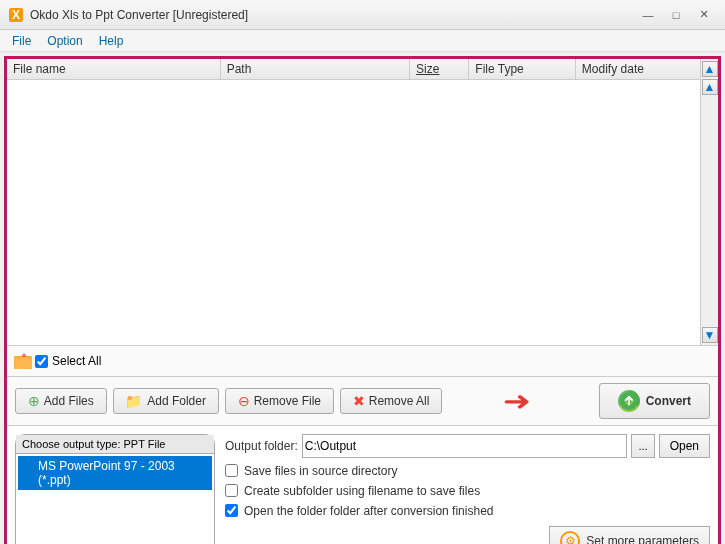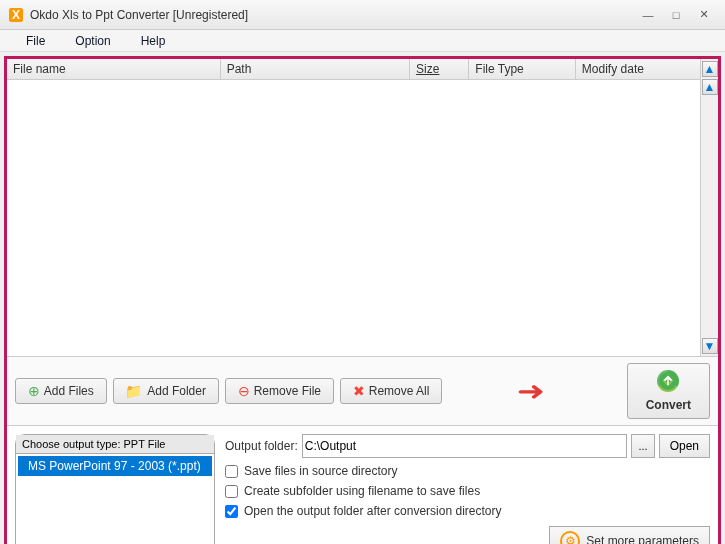--- a/index.html
+++ b/index.html
@@ -33,22 +33,21 @@
       background: #f5f5f5;
       height: 22px;
       display: flex;
       align-items: center;
       padding: 0 4px;
       border-bottom: 1px solid #ddd;
     }
     .menu-item {
       padding: 2px 8px;
       cursor: pointer;
-      color: #0f172a;
-      margin-left: 14px;
+      color: #0369a1;
     }
 
     .main-content {
       background: #ffffff;
       margin: 4px;
       border: 3px solid #be185d;
       height: 511px;
       display: flex;
       flex-direction: column;
     }
@@ -159,21 +158,20 @@
       display: flex; align-items: center; gap: 6px;
       padding: 6px 18px;
       border: 1px solid #aaa;
       border-radius: 3px;
       background: linear-gradient(to bottom, #f8f8f8, #e8e8e8);
       cursor: pointer;
       font-size: 13px;
       font-weight: bold;
       color: #333;
       margin-left: auto;
-      flex-direction: column;
     }
     
     .convert-icon {
       width: 22px; height: 22px;
       border-radius: 50%;
       background: conic-gradient(#4caf50 0deg 120deg, #8bc34a 120deg 240deg, #66bb6a 240deg 360deg);
       display: flex; align-items: center; justify-content: center;
     }
 
     .bottom-area {
@@ -191,21 +189,21 @@
     .output-type-header {
       background: #e8e8e8;
       padding: 3px 6px;
       font-size: 11px;
       border-bottom: 1px solid #aaa;
     }
     .output-type-list {
       padding: 2px;
     }
     .output-type-item {
-      padding: 3px 10px;
+      padding: 3px 20px;
       cursor: pointer;
     }
     .output-type-item.selected {
       background: #0078d4;
       color: white;
     }
 
     .output-config {
       flex: 1;
       display: flex;
@@ -236,21 +234,21 @@
     .open-btn {
       padding: 2px 10px;
       border: 1px solid #aaa;
       background: linear-gradient(to bottom, #f8f8f8, #e8e8e8);
       cursor: pointer;
       font-size: 12px;
       height: 24px;
       text-align: right;
     }
     .checkbox-row {
-      display: flex; align-items: flex-end; gap: 6px;
+      display: flex; align-items: flex-start; gap: 6px;
       font-size: 12px; color: #333;
     }
     .checkbox-row input[type=checkbox] { margin: 0; }
 
     .set-params-btn {
       display: flex; align-items: center; gap: 6px;
       padding: 4px 10px;
       border: 1px solid #aaa;
       background: linear-gradient(to bottom, #f8f8f8, #e8e8e8);
       cursor: pointer;
@@ -316,20 +314,33 @@
 
       <div class="scrollbar-right">
         <div class="scroll-btn" style="color:#0078d4; font-size:12px;">▲</div>
         <div class="scroll-btn" style="color:#0078d4; font-size:12px;">▲</div>
         <div style="flex:1;"></div>
         <div class="scroll-btn" style="color:#0078d4; font-size:12px;">▼</div>
       </div>
     </div>
   </div>
 
+  <div class="toolbar-area">
+    <button class="folder-icon-btn">
+      <svg width="20" height="18" viewBox="0 0 20 18">
+        <rect x="0" y="4" width="18" height="13" rx="1" fill="#ff9800" opacity="0.8"></rect>
+        <rect x="0" y="6" width="18" height="11" rx="1" fill="#ffb74d"></rect>
+        <polygon points="10,1 7,5 13,5" fill="#ff7043"></polygon>
+      </svg>
+    </button>
+    <div class="select-all-container">
+      <input type="checkbox" id="selectAll" checked="" style="">
+      <label for="selectAll">Select All</label>
+    </div>
+  </div>
 
   <div class="action-bar">
     <button class="action-btn">
       <span class="btn-icon green">⊕</span>
       <span>Add Files</span>
     </button>
     <button class="action-btn">
       <span style="color:#ff9800; font-size:14px;">📁</span>
       <span>Add Folder</span>
     </button>
@@ -377,21 +388,21 @@
       <div class="checkbox-row">
         <input type="checkbox" id="cb1" style="">
         <label for="cb1">Save files in source directory</label>
       </div>
       <div class="checkbox-row">
         <input type="checkbox" id="cb2" style="">
         <label for="cb2">Create subfolder using filename to save files</label>
       </div>
       <div class="checkbox-row">
         <input type="checkbox" id="cb3" checked="" style="">
-        <label for="cb3">Open the output folder after conversion directory</label>
+        <label for="cb3">Open the folder folder after conversion finished</label>
       </div>
 
       <button class="set-params-btn">
         <div class="gear-icon-circle">⚙</div>
         <span>Set more parameters</span>
       </button>
     </div>
 
   </div>
 </div>

